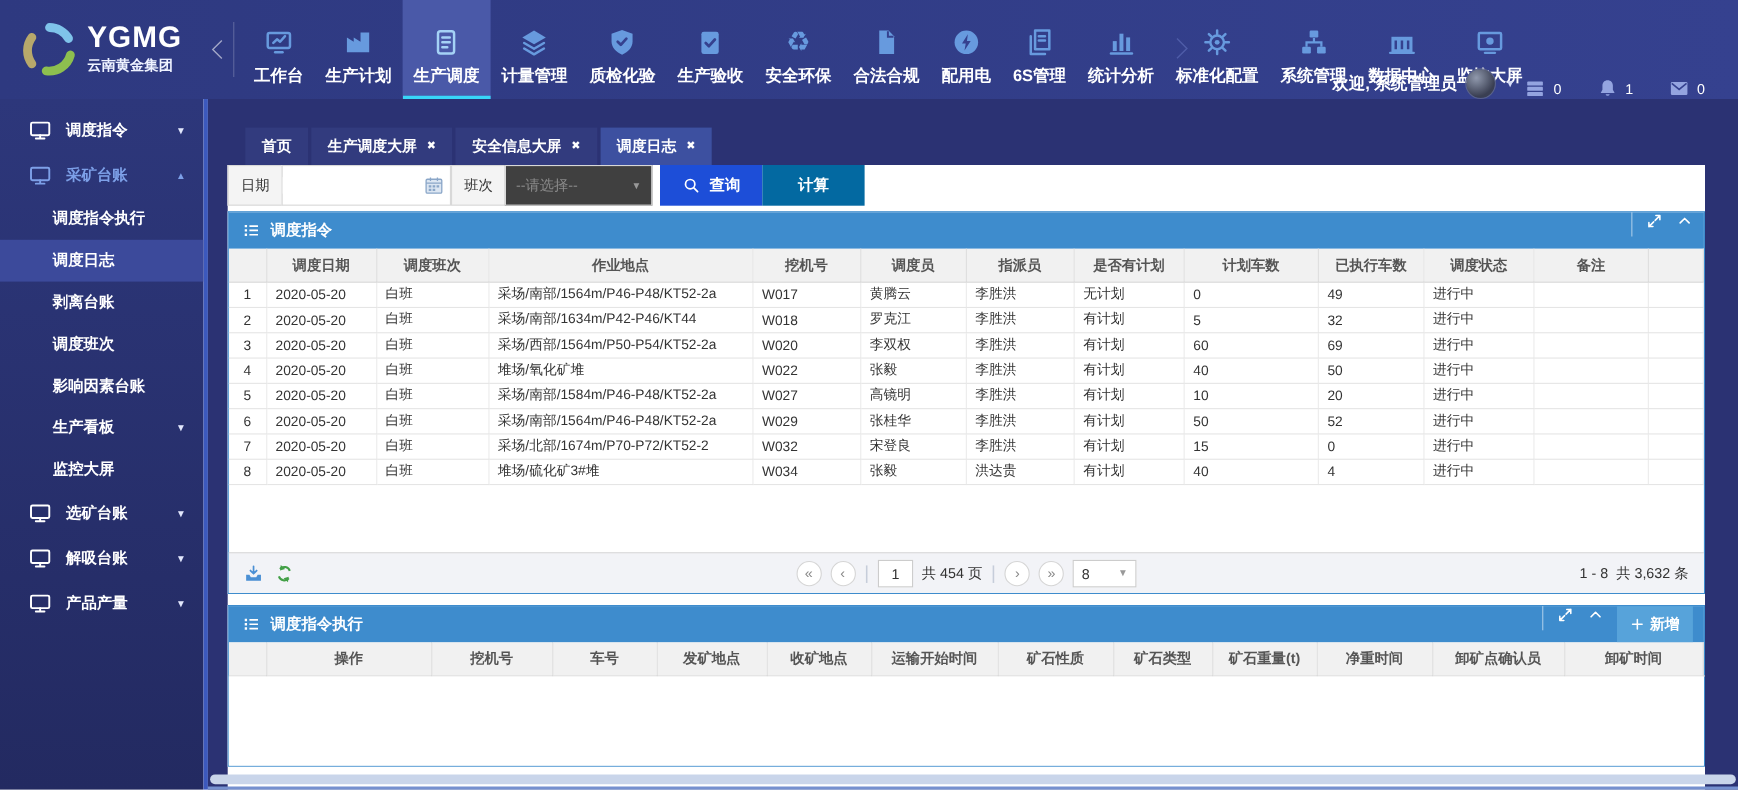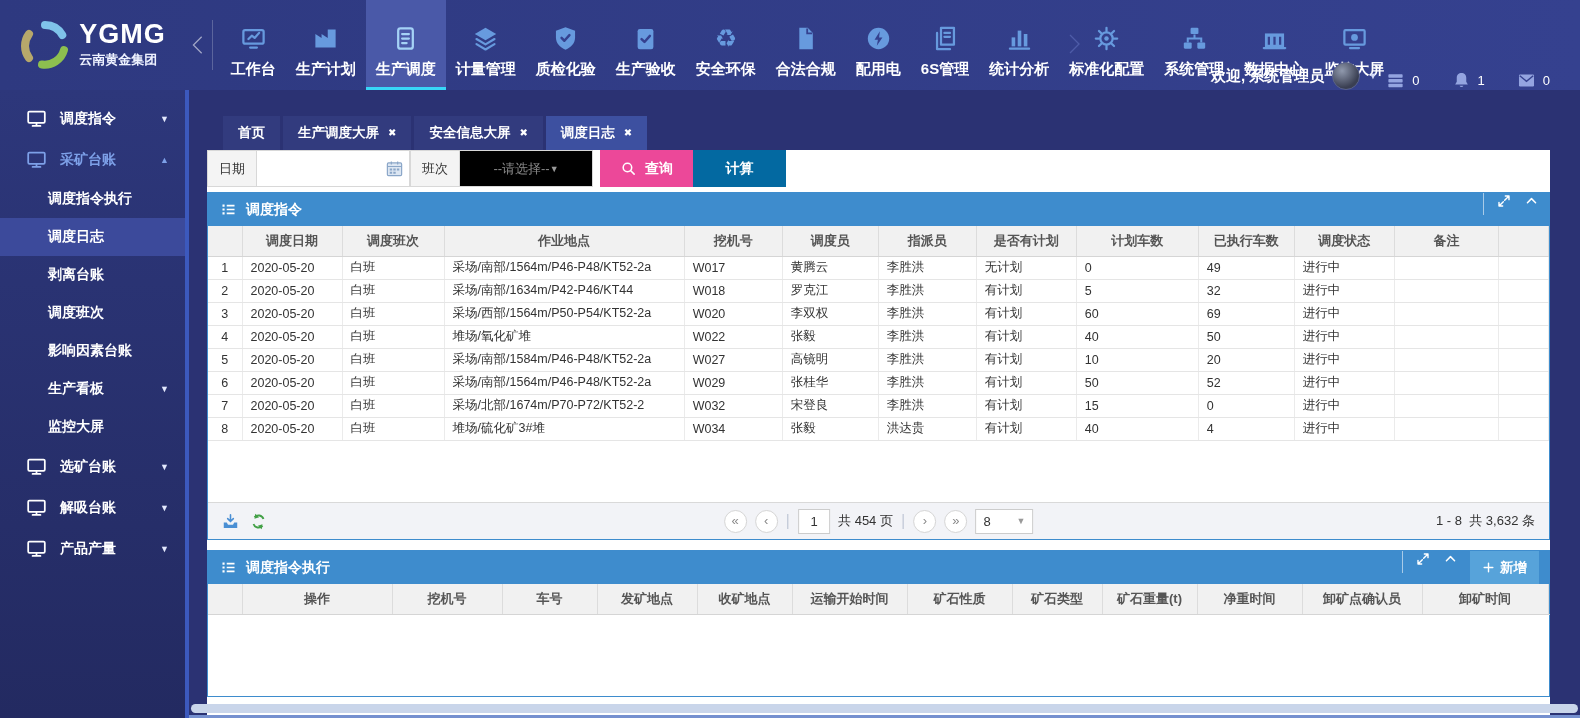--- a/index.html
+++ b/index.html
@@ -46,24 +46,24 @@
   .tab.active{background:#3d50a0}
   .tab .close{font-size:10px;line-height:1}
 
   .content{flex:1;min-height:0;background:#fff;display:flex;flex-direction:column}
 
   
   .searchbar{flex:0 0 37px;display:flex;align-items:stretch;background:#fff}
   .flabel{width:50px;background:#f4f4f4;border:1px solid #d8d8d8;display:flex;align-items:center;justify-content:center;font-size:13px;color:#333}
   .finput{width:154px;border:1px solid #d8d8d8;margin-left:-1px;display:flex;align-items:center;background:#fff}
   .finput input{border:none;outline:none;flex:1;min-width:0;padding:0 6px;font-size:13px;font-family:inherit}
-  .fselect{width:134px;border:1px solid #d8d8d8;margin-left:-1px;display:flex;align-items:center;justify-content:center;padding:0 9px;color:#8a8a8a;font-size:13px;cursor:pointer;background:#000000}
+  .fselect{width:134px;border:1px solid #d8d8d8;margin-left:-1px;display:flex;align-items:center;justify-content:space-between;padding:0 9px;color:#8a8a8a;font-size:13px;cursor:pointer;background:#404040}
   .sel-caret{color:#999;font-size:9px}
   .btn{border:none;color:#fff;font-size:14px;font-weight:bold;display:flex;align-items:center;justify-content:center;gap:8px;cursor:pointer;font-family:inherit}
-  .btn-query{margin-left:7px;width:93px;background:#ec4899}
+  .btn-query{margin-left:7px;width:93px;background:#1d4ed8}
   .btn-calc{width:93px;background:#0369a1}
 
   .gap5{flex:0 0 5px}.gap10{flex:0 0 10px}.gap7{flex:0 0 7px}.gap2{flex:0 0 2px}
 
   
   .panel{border:1px solid #3e8ccd;display:flex;flex-direction:column;min-height:0;background:#fff}
   .panel1{flex:1}
   .panel2{flex:0 0 147px}
   .phead{flex:0 0 33px;background:#3e8ccd;display:flex;align-items:center;padding:0 10px 0 12px;color:#fff}
   .ptitle{font-size:14px;font-weight:bold;margin-left:9px}

